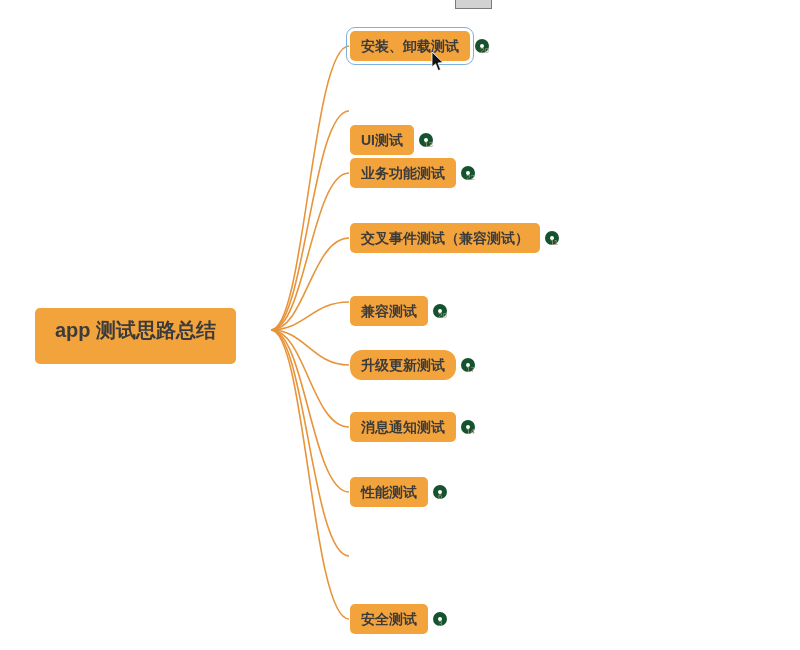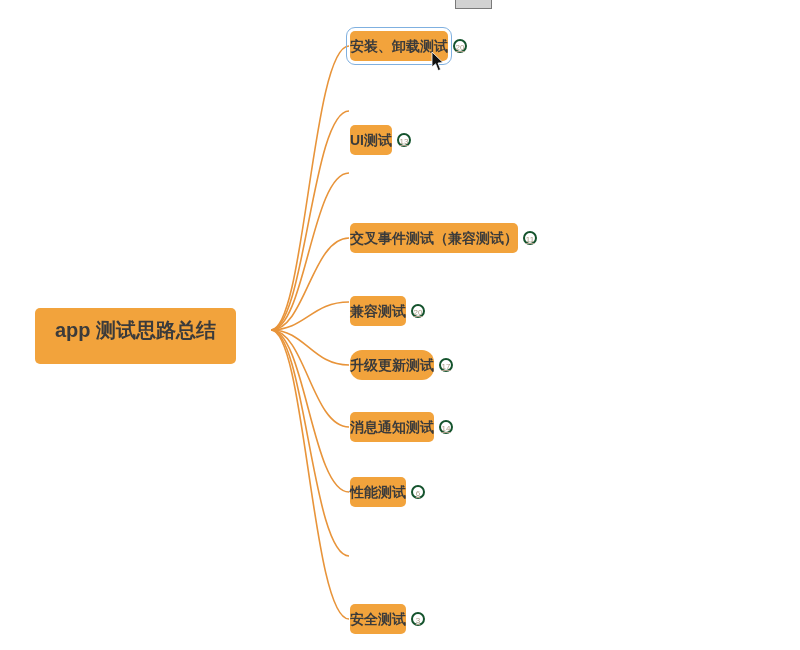--- a/index.html
+++ b/index.html
@@ -23,45 +23,44 @@
     box-sizing:border-box;
     cursor:default;
   }
   .root-node{
     padding:10px 20px;
     font-size:20px;
     height:56px;
     line-height:24px;
   }
   .child-node{
-    padding:6px 0;
+    padding:6px 11px;
     font-size:14px;
     height:30px;
     line-height:18px;
   }
   .child-node.selected{
     outline:1px solid #7fb0e0;
     outline-offset:3px;
   }
   .badge{
     position:absolute;
     left:calc(100% + 5px);
     top:50%;
     transform:translateY(-50%);
     width:14px;height:14px;
     border-radius:50%;
-    border:2px solid #14532d;
+    border:5px solid #14532d;
     background:#ffffff;
     color:#a89a85;
     font-size:8px;
     font-weight:normal;
     line-height:14px;
     text-align:center;
     box-sizing:border-box;
-    text-decoration:underline;
   }
   .toolbar-fragment{
     position:absolute;
     left:455px;top:0;
     width:37px;height:9px;
     background:#d2d2d2;
     border:1px solid #7a7a7a;
     border-top:none;
     box-sizing:border-box;
   }
@@ -99,20 +98,24 @@
   <div class="node child-node selected" style="left:350px;top:31px;">
     <span>安装、卸载测试</span>
     <span class="badge">20</span>
   </div>
 
   <div class="node child-node" style="left:350px;top:96px;margin-top:29px;">
     <span>UI测试</span>
     <span class="badge">13</span>
   </div>
 
+  <div class="node child-node" style="left:350px;top:158px;">
+    <span>业务功能测试</span>
+    <span class="badge">22</span>
+  </div>
 
   <div class="node child-node" style="left:350px;top:223px;">
     <span>交叉事件测试（兼容测试）</span>
     <span class="badge">11</span>
   </div>
 
   <div class="node child-node" style="left:350px;top:296px;">
     <span>兼容测试</span>
     <span class="badge">20</span>
   </div>

